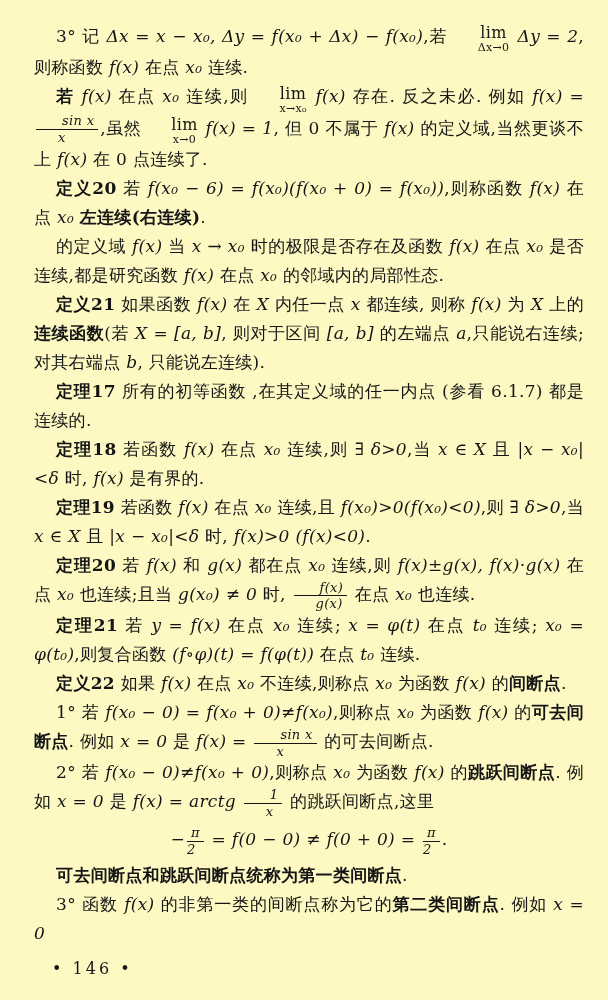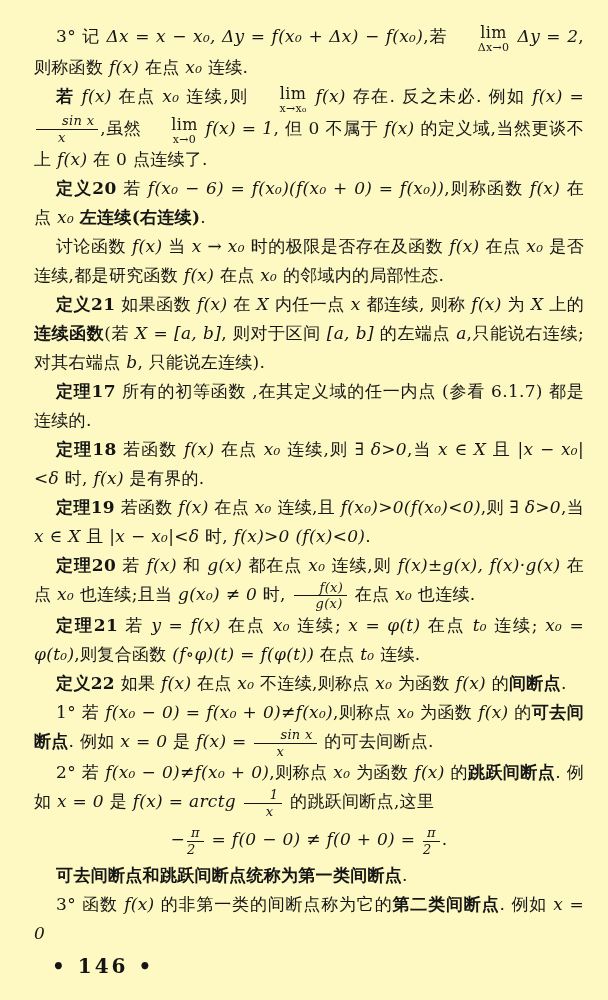--- a/index.html
+++ b/index.html
@@ -48,34 +48,34 @@
     text-align: center;
     line-height: 1;
     margin: 0 2px;
   }
   .lim .ltop { display: block; font-style: normal; font-size: 16px; }
   .lim .lsub { display: block; font-size: 11px; margin-top: 1px; }
   .footer {
     position: absolute;
     left: 52px;
     bottom: 22px;
-    font-size: 20px;
-    font-weight: bold;
+    font-size: 16px;
+    font-weight: normal;
     letter-spacing: 3px;
   }
 </style>
 </head>
 <body>
 
 <div class="page">
   <div id="content">
       <p><span class="c">3° 记 </span><span class="m">Δx = x − x₀, Δy = f(x₀ + Δx) − f(x₀)</span><span class="c">,若 </span><span class="lim"><span class="ltop">lim</span><span class="lsub">Δx→0</span></span><span class="m"> Δy = 2</span><span class="c">, 则称函数 </span><span class="m">f(x)</span><span class="c"> 在点 </span><span class="m">x₀</span><span class="c"> 连续.</span></p>
       <p><span class="b">若</span><span class="m"> f(x)</span><span class="c"> 在点 </span><span class="m">x₀</span><span class="c"> 连续,则 </span><span class="lim"><span class="ltop">lim</span><span class="lsub">x→x₀</span></span><span class="m"> f(x)</span><span class="c"> 存在. 反之未必. 例如 </span><span class="m">f(x) = </span><span class="frac"><span class="fnum">sin x</span><span class="fden">x</span></span><span class="c">,虽然 </span><span class="lim"><span class="ltop">lim</span><span class="lsub">x→0</span></span><span class="m"> f(x) = 1</span><span class="c">, 但 0 不属于 </span><span class="m">f(x)</span><span class="c"> 的定义域,当然更谈不上 </span><span class="m">f(x)</span><span class="c"> 在 0 点连续了.</span></p>
       <p><span class="b">定义20</span><span class="c"> 若 </span><span class="m">f(x₀ − 6) = f(x₀)(f(x₀ + 0) = f(x₀))</span><span class="c">,则称函数 </span><span class="m">f(x)</span><span class="c"> 在点 </span><span class="m">x₀</span><span class="c"> </span><span class="b">左连续(右连续)</span><span class="c">.</span></p>
-      <p><span class="c">讨论函数 </span><span class="m">f(x)</span><span class="c"> 当 </span><span class="m">x → x₀</span><span class="c"> 时的极限是否存在及函数 </span><span class="m">f(x)</span><span class="c"> 在点 </span><span class="m">x₀</span><span class="c"> 是否连续,都是研究函数 </span><span class="m">f(x)</span><span class="c"> 在点 </span><span class="m">x₀</span><span class="c"> 的邻域内的局部性态.</span></p>
+      <p><span class="c">的定义域 </span><span class="m">f(x)</span><span class="c"> 当 </span><span class="m">x → x₀</span><span class="c"> 时的极限是否存在及函数 </span><span class="m">f(x)</span><span class="c"> 在点 </span><span class="m">x₀</span><span class="c"> 是否连续,都是研究函数 </span><span class="m">f(x)</span><span class="c"> 在点 </span><span class="m">x₀</span><span class="c"> 的邻域内的局部性态.</span></p>
       <p><span class="b">定义21</span><span class="c"> 如果函数 </span><span class="m">f(x)</span><span class="c"> 在 </span><span class="m">X</span><span class="c"> 内任一点 </span><span class="m">x</span><span class="c"> 都连续, 则称 </span><span class="m">f(x)</span><span class="c"> 为 </span><span class="m">X</span><span class="c"> 上的</span><span class="b">连续函数</span><span class="c">(若 </span><span class="m">X = [a, b]</span><span class="c">, 则对于区间 </span><span class="m">[a, b]</span><span class="c"> 的左端点 </span><span class="m">a</span><span class="c">,只能说右连续; 对其右端点 </span><span class="m">b</span><span class="c">, 只能说左连续).</span></p>
       <p><span class="b">定理17</span><span class="c"> 所有的初等函数 ,在其定义域的任一内点 (参看 6.1.7) 都是连续的.</span></p>
       <p><span class="b">定理18</span><span class="c"> 若函数 </span><span class="m">f(x)</span><span class="c"> 在点 </span><span class="m">x₀</span><span class="c"> 连续,则 </span><span class="m">∃ δ&gt;0</span><span class="c">,当 </span><span class="m">x ∈ X</span><span class="c"> 且 </span><span class="m">|x − x₀| &lt;δ</span><span class="c"> 时, </span><span class="m">f(x)</span><span class="c"> 是有界的.</span></p>
       <p><span class="b">定理19</span><span class="c"> 若函数 </span><span class="m">f(x)</span><span class="c"> 在点 </span><span class="m">x₀</span><span class="c"> 连续,且 </span><span class="m">f(x₀)&gt;0(f(x₀)&lt;0)</span><span class="c">,则 </span><span class="m">∃ δ&gt;0</span><span class="c">,当 </span><span class="m">x ∈ X</span><span class="c"> 且 </span><span class="m">|x − x₀|&lt;δ</span><span class="c"> 时, </span><span class="m">f(x)&gt;0 (f(x)&lt;0)</span><span class="c">.</span></p>
       <p><span class="b">定理20</span><span class="c"> 若 </span><span class="m">f(x)</span><span class="c"> 和 </span><span class="m">g(x)</span><span class="c"> 都在点 </span><span class="m">x₀</span><span class="c"> 连续,则 </span><span class="m">f(x)±g(x), f(x)·g(x)</span><span class="c"> 在点 </span><span class="m">x₀</span><span class="c"> 也连续;且当 </span><span class="m">g(x₀) ≠ 0</span><span class="c"> 时, </span><span class="frac"><span class="fnum">f(x)</span><span class="fden">g(x)</span></span><span class="c"> 在点 </span><span class="m">x₀</span><span class="c"> 也连续.</span></p>
       <p><span class="b">定理21</span><span class="c"> 若 </span><span class="m">y = f(x)</span><span class="c"> 在点 </span><span class="m">x₀</span><span class="c"> 连续; </span><span class="m">x = φ(t)</span><span class="c"> 在点 </span><span class="m">t₀</span><span class="c"> 连续; </span><span class="m">x₀ = φ(t₀)</span><span class="c">,则复合函数 </span><span class="m">(f∘φ)(t) = f(φ(t))</span><span class="c"> 在点 </span><span class="m">t₀</span><span class="c"> 连续.</span></p>
       <p><span class="b">定义22</span><span class="c"> 如果 </span><span class="m">f(x)</span><span class="c"> 在点 </span><span class="m">x₀</span><span class="c"> 不连续,则称点 </span><span class="m">x₀</span><span class="c"> 为函数 </span><span class="m">f(x)</span><span class="c"> 的</span><span class="b">间断点</span><span class="c">.</span></p>
       <p><span class="c">1° 若 </span><span class="m">f(x₀ − 0) = f(x₀ + 0)≠f(x₀)</span><span class="c">,则称点 </span><span class="m">x₀</span><span class="c"> 为函数 </span><span class="m">f(x)</span><span class="c"> 的</span><span class="b">可去间断点</span><span class="c">. 例如 </span><span class="m">x = 0</span><span class="c"> 是 </span><span class="m">f(x) = </span><span class="frac"><span class="fnum">sin x</span><span class="fden">x</span></span><span class="c"> 的可去间断点.</span></p>
       <p><span class="c">2° 若 </span><span class="m">f(x₀ − 0)≠f(x₀ + 0)</span><span class="c">,则称点 </span><span class="m">x₀</span><span class="c"> 为函数 </span><span class="m">f(x)</span><span class="c"> 的</span><span class="b">跳跃间断点</span><span class="c">. 例如 </span><span class="m">x = 0</span><span class="c"> 是 </span><span class="m">f(x) = arctg </span><span class="frac"><span class="fnum">1</span><span class="fden">x</span></span><span class="c"> 的跳跃间断点,这里</span></p>
       <p class="center"><span class="m">−</span><span class="frac"><span class="fnum">π</span><span class="fden">2</span></span><span class="m"> = f(0 − 0) ≠ f(0 + 0) = </span><span class="frac"><span class="fnum">π</span><span class="fden">2</span></span><span class="c">.</span></p>

